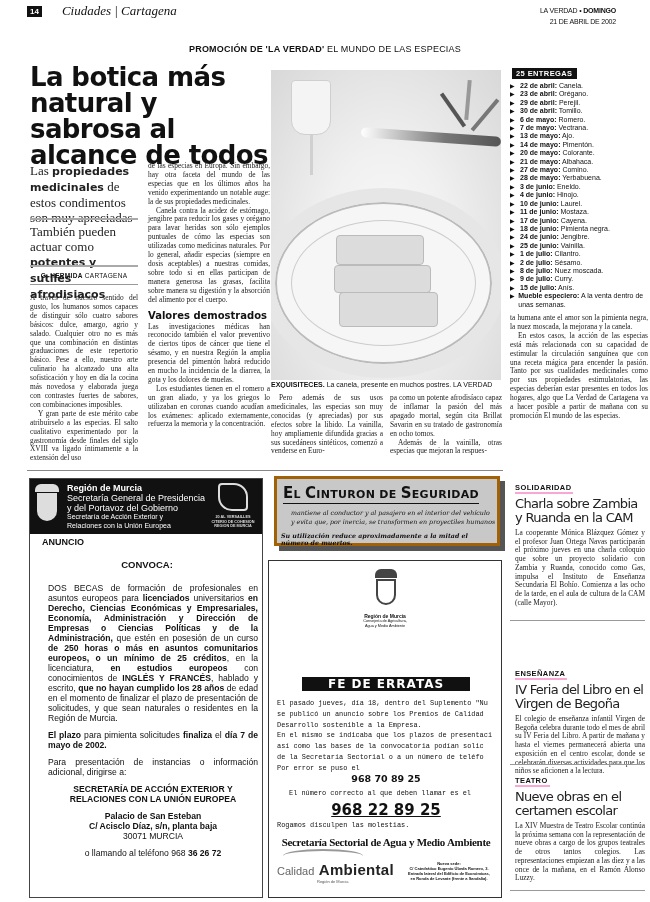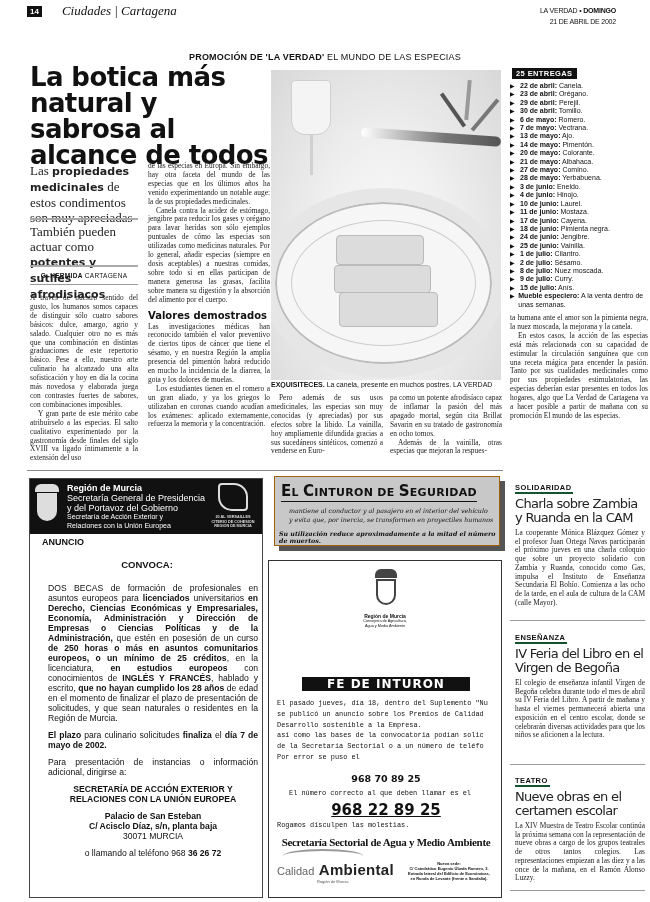--- a/index.html
+++ b/index.html
@@ -8,21 +8,21 @@
 
   .abs { position: absolute; }
 
   
   .folio { left: 27px; top: 4px; height: 14px; display: flex; align-items: center; gap: 20px; }
   .page-num { background: #111; color: #fff; font: bold 8px "Liberation Sans", sans-serif; padding: 1px 3px; }
   .section { font: italic 13px "Liberation Serif", serif; }
   .paper-info { right: 34px; top: 5px; text-align: right; font: 7px "Liberation Sans", sans-serif; line-height: 11px; letter-spacing: -0.2px; }
   .paper-info b { font-weight: bold; }
 
-  .promo-bar { left: 0; right: 0; top: 52px; text-align: center; font: 9px "Liberation Sans", sans-serif; letter-spacing: 0.2px; }
+  .promo-bar { left: 0; right: 0; top: 44px; text-align: center; font: 9px "Liberation Sans", sans-serif; letter-spacing: 0.2px; }
   .promo-bar b { font-weight: 900; }
 
   
   .headline { left: 30px; top: 64px; width: 240px; font: bold 26px "DejaVu Sans", sans-serif; line-height: 26px; letter-spacing: -0.6px; }
 
   .deck { left: 30px; width: 110px; font: 13px "Liberation Serif", serif; line-height: 15px; color: #222; }
   .deck b { font-family: "DejaVu Sans", sans-serif; font-weight: bold; font-size: 11px; }
   .deck1 { top: 163px; }
   .deck2 { top: 224px; }
   .rule { left: 30px; width: 108px; height: 2px; background: #aaa; }
@@ -76,21 +76,21 @@
   .ad1-logo .small { font: bold 3.8px "Liberation Sans", sans-serif; line-height: 4.5px; color: #ddd; margin-top: 4px; }
   .ad1-body { position: absolute; left: 6px; top: 58px; width: 222px; font-family: "Liberation Sans", sans-serif; font-size: 8.6px; line-height: 10px; }
   .ad1-body .anuncio { font-weight: bold; font-size: 9px; margin-left: 6px; }
   .ad1-body p { text-align: justify; margin-left: 12px; }
   .ad1-body .convoca { text-align: center; font-weight: bold; font-size: 9.5px; margin: 13px 0; }
   .ad1-body .gap { height: 7px; }
   .ad1-body .center { text-align: center; margin-left: 12px; }
   .ad1-body .b { font-weight: bold; }
 
   
-  .ad2 { left: 274px; top: 476px; width: 226px; height: 70px; background: #c8c8c8; box-shadow: 5px 5px 0 #555; border: 1px solid #a16207; }
+  .ad2 { left: 274px; top: 476px; width: 226px; height: 70px; background: #c8c8c8; box-shadow: 5px 5px 0 #555; border: 3px solid #a16207; }
   .ad2-title { position: absolute; left: 6px; top: 5px; font: bold 15px "DejaVu Sans", sans-serif; letter-spacing: 0.3px; border-bottom: 1px solid #111; padding-bottom: 1px; }
   .ad2-title small { font-size: 11px; }
   .ad2-line { position: absolute; left: 14px; font: italic 6.3px "DejaVu Serif", serif; }
   .ad2-line.l1 { top: 30px; } .ad2-line.l2 { top: 39px; }
   .ad2-line.l3 { left: 4px; top: 53px; font-weight: bold; font-size: 6.3px; }
 
   
   .ad3 { left: 268px; top: 560px; width: 234px; height: 338px; border: 1px solid #333; background: #fff; overflow: hidden; }
   .ad3-shield { position: absolute; left: 105px; top: 8px; width: 24px; height: 36px; }
   .ad3-shield .crown { width: 22px; height: 9px; background: #444; border-radius: 6px 6px 0 0; margin-left: 1px; }
@@ -107,26 +107,26 @@
   .ad3-sorry { position: absolute; left: 8px; top: 260px; font: 6.9px "Liberation Mono", monospace; white-space: nowrap; }
   .ad3-sec { position: absolute; left: 0; width: 234px; top: 275px; text-align: center; font: bold 11px "Liberation Serif", serif; letter-spacing: -0.3px; }
   .ad3-calidad { position: absolute; left: 8px; top: 300px; font-family: "Liberation Sans", sans-serif; }
   .ad3-calidad .c1 { font-size: 11px; color: #666; }
   .ad3-calidad .c2 { font-size: 15px; font-weight: bold; color: #222; letter-spacing: 0.3px; }
   .ad3-calidad .c3 { font-size: 4px; color: #555; margin-left: 40px; }
   .ad3-swoosh { position: absolute; left: 14px; top: 288px; width: 80px; height: 14px; border-top: 2px solid #999; border-radius: 50% 50% 0 0; }
   .ad3-addr { position: absolute; left: 130px; top: 300px; width: 100px; text-align: center; font: bold 4px "Liberation Sans", sans-serif; line-height: 5px; }
 
   
-  .kicker { font: 900 7.5px "Liberation Sans", sans-serif; letter-spacing: 0.4px; border-bottom: 2px solid #14532d; display: inline-block; padding: 0 2px 0 0; }
+  .kicker { font: 900 7.5px "Liberation Sans", sans-serif; letter-spacing: 0.4px; border-bottom: 2px solid #f9a8d4; display: inline-block; padding: 0 2px 0 0; }
   .brief-title { font: 13px "DejaVu Sans", sans-serif; line-height: 14px; letter-spacing: -0.7px; margin: 3px 0 4px; color: #222; }
   .brief-body { font: 7.4px "Liberation Serif", serif; line-height: 8.7px; text-align: justify; color: #222; }
   .brief { left: 515px; width: 130px; }
   .brief1 { top: 475px; }
-  .brief2 { top: 625px; }
+  .brief2 { top: 661px; }
   .brief3 { top: 768px; }
 </style>
 </head>
 <body>
 
 <div class="abs folio">
   <span class="page-num">14</span>
   <span class="section">Ciudades | Cartagena</span>
 </div>
 <div class="abs paper-info">
@@ -323,21 +323,21 @@
     <div class="ad1-logo">
       <div class="mark"></div>
       <div class="small">20 AL VERSAILLES CITERIO DE COHESION REGION DE MURCIA</div>
     </div>
   </div>
   <div class="ad1-body">
     <div class="anuncio">ANUNCIO</div>
     <div class="convoca">CONVOCA:</div>
     <p><span>DOS BECAS de formación de profesionales en asuntos europeos para </span><span class="b">licenciados</span><span> universitarios </span><span class="b">en Derecho, Ciencias Económicas y Empresariales, Economía, Administración y Dirección de Empresas o Ciencias Políticas y de la Administración,</span><span> que estén en posesión de un curso </span><span class="b">de 250 horas o más en asuntos comunitarios europeos, o un mínimo de 25 créditos</span><span>, en la licenciatura, </span><span class="b">en estudios europeos</span><span> con conocimientos de </span><span class="b">INGLÉS Y FRANCÉS</span><span>, hablado y escrito, </span><span class="b">que no hayan cumplido los 28 años</span><span> de edad en el momento de finalizar el plazo de presentación de solicitudes, y que sean naturales o residentes en la Región de Murcia.</span></p>
     <div class="gap"></div>
-    <p><span class="b">El plazo</span><span> para culinario solicitudes </span><span class="b">finaliza</span><span> el </span><span class="b">día 7 de mayo de 2002.</span></p>
+    <p><span class="b">El plazo</span><span> para pimienta solicitudes </span><span class="b">finaliza</span><span> el </span><span class="b">día 7 de mayo de 2002.</span></p>
     <div class="gap"></div>
     <p>Para presentación de instancias o información adicional, dirigirse a:</p>
     <div class="gap"></div>
     <div class="center b">SECRETARÍA DE ACCIÓN EXTERIOR Y</div>
     <div class="center b">RELACIONES CON LA UNIÓN EUROPEA</div>
     <div class="gap"></div>
     <div class="center b">Palacio de San Esteban</div>
     <div class="center b">C/ Acisclo Díaz, s/n, planta baja</div>
     <div class="center">30071 MURCIA</div>
     <div class="gap"></div>
@@ -355,25 +355,26 @@
 <div class="abs ad3">
   <div class="ad3-shield">
       <div class="crown"></div>
       <div class="body"></div>
     </div>
   <div class="ad3-org">
     <div class="o1">Región de Murcia</div>
     <div class="o2">Consejería de Agricultura,</div>
     <div class="o2">Agua y Medio Ambiente</div>
   </div>
-  <div class="ad3-fe">FE DE INTURON</div>
+  <div class="ad3-fe">FE DE ERRATAS</div>
   <div class="ad3-body">
     <div>El pasado jueves, día 18, dentro del Suplemento "Nu</div>
     <div>se publicó un anuncio sobre los Premios de Calidad</div>
     <div>Desarrollo sostenible a la Empresa.</div>
+    <div>En el mismo se indicaba que los plazos de presentaci</div>
     <div>así como las bases de la convocatoria podían solic</div>
     <div>de la Secretaría Sectorial o a un número de teléfo</div>
     <div>Por error se puso el</div>
   </div>
   <div class="ad3-num1">968 70 89 25</div>
   <div class="ad3-line2">El número correcto al que deben llamar es el</div>
   <div class="ad3-num2">968 22 89 25</div>
   <div class="ad3-sorry">Rogamos disculpen las molestias.</div>
   <div class="ad3-sec">Secretaría Sectorial de Agua y Medio Ambiente</div>
   <div class="ad3-swoosh"></div>

